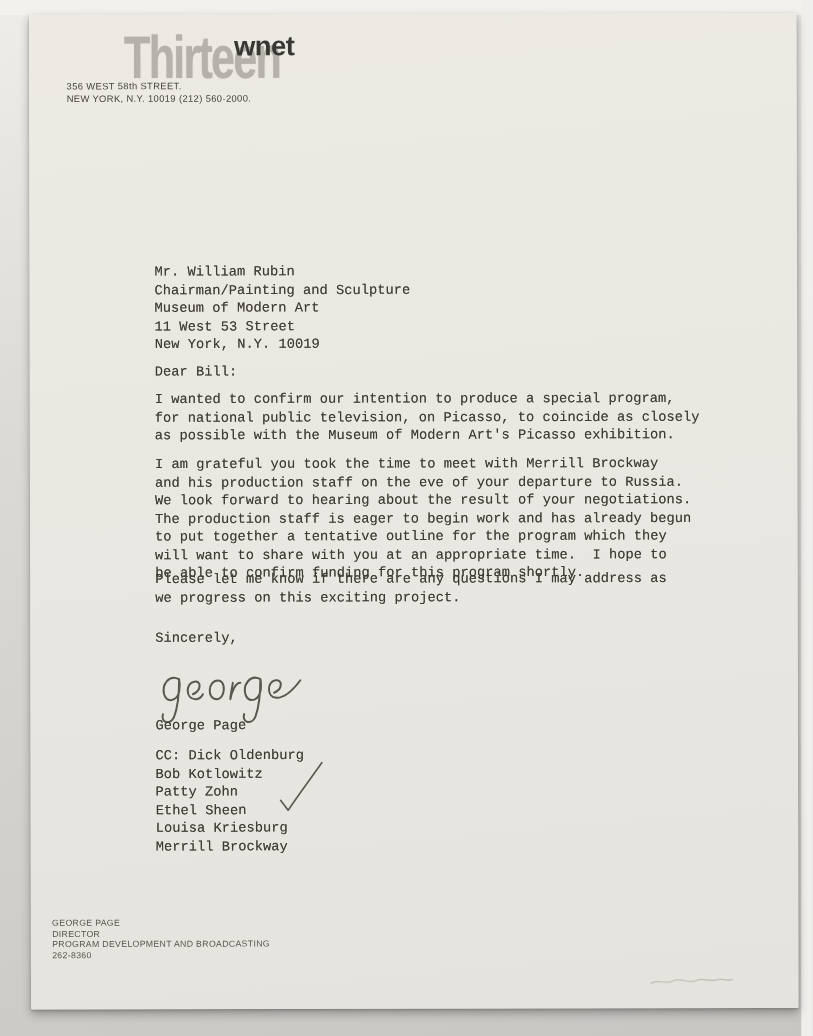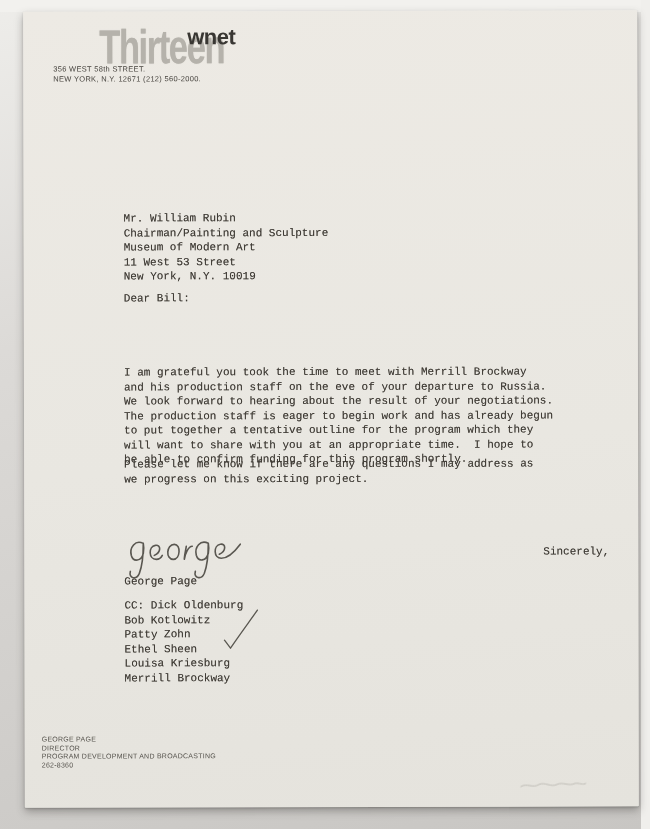--- a/index.html
+++ b/index.html
@@ -70,39 +70,42 @@
 
 <div class="backdrop-top"></div>
 <div class="backdrop-right"></div>
 
 <div class="paper">
 
   <div class="logo-thirteen">Thirteen</div>
   <div class="logo-wnet">wnet</div>
   <div class="lh-address">
     <div>356 WEST 58th STREET.</div>
-    <div>NEW YORK, N.Y. 12671 (212) 560-2000.</div>
+    <div>NEW YORK, N.Y. 10019 (212) 560-2000.</div>
   </div>
 
   <div class="blk tw" style="top:200px;">Mr. William Rubin
 Chairman/Painting and Sculpture
 Museum of Modern Art
 11 West 53 Street
 New York, N.Y. 10019</div>
   <div class="blk tw" style="top:280px;">Dear Bill:</div>
+  <div class="blk tw" style="top:302px;">I wanted to confirm our intention to produce a special program,
+for national public television, on Picasso, to coincide as closely
+as possible with the Museum of Modern Art's Picasso exhibition.</div>
   <div class="blk tw" style="top:354px;">I am grateful you took the time to meet with Merrill Brockway
 and his production staff on the eve of your departure to Russia.
 We look forward to hearing about the result of your negotiations.
 The production staff is eager to begin work and has already begun
 to put together a tentative outline for the program which they
 will want to share with you at an appropriate time.  I hope to
 be able to confirm funding for this program shortly.</div>
   <div class="blk tw" style="top:446px;">Please let me know if there are any questions I may address as
 we progress on this exciting project.</div>
-  <div class="blk tw" style="top:534px;text-align:right;">Sincerely,</div>
+  <div class="blk tw" style="top:493px;">Sincerely,</div>
   <div class="blk tw" style="top:563px;">George Page</div>
   <div class="blk tw" style="top:587px;">CC: Dick Oldenburg
 Bob Kotlowitz
 Patty Zohn
 Ethel Sheen
 Louisa Kriesburg
 Merrill Brockway</div>
 
   <svg class="sig-svg" viewBox="0 0 122 56">
     <path class="ink" d="M19,14 C11,10 5,18 7,26 C9,33 17,32 19,24 C20,19 19,14 19,14 C19,22 18,36 15,44 C12,51 4,49 6,42"></path>

